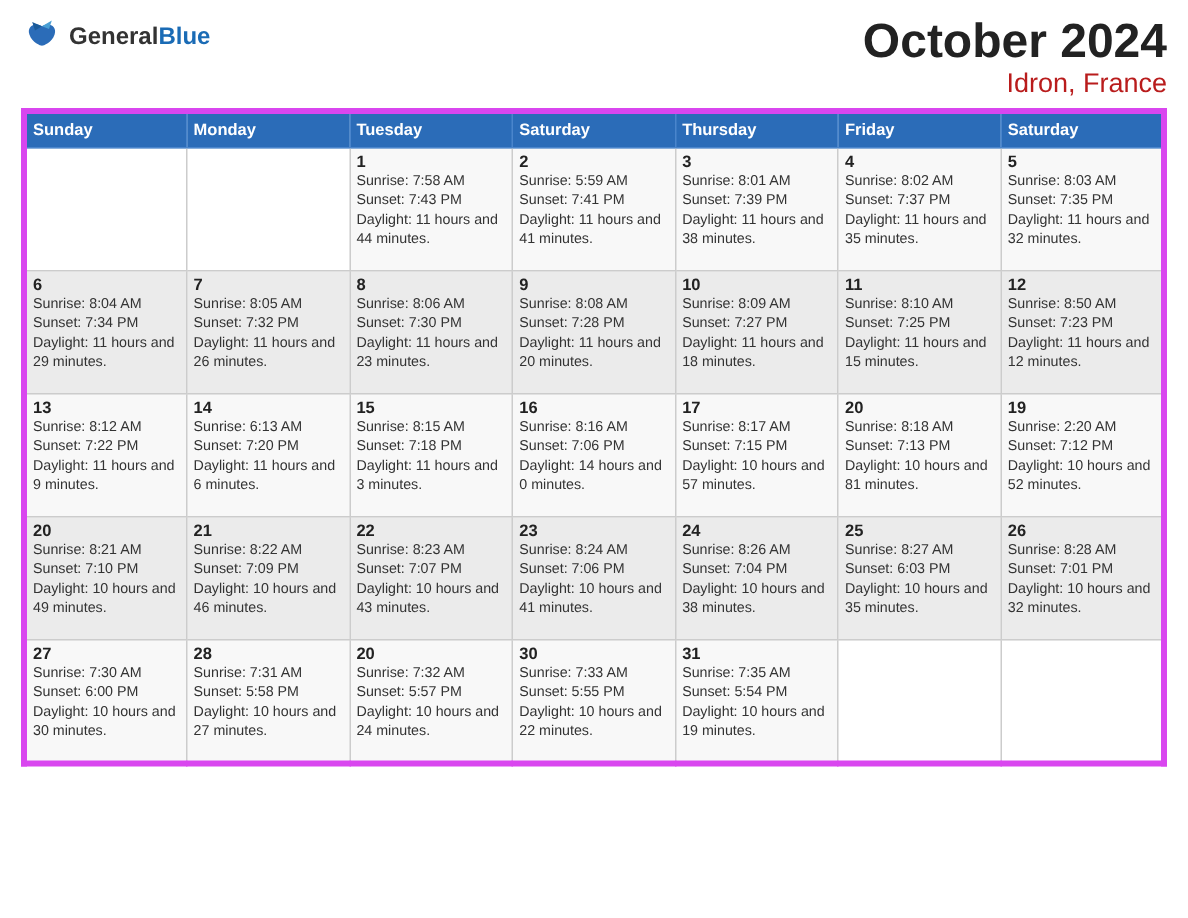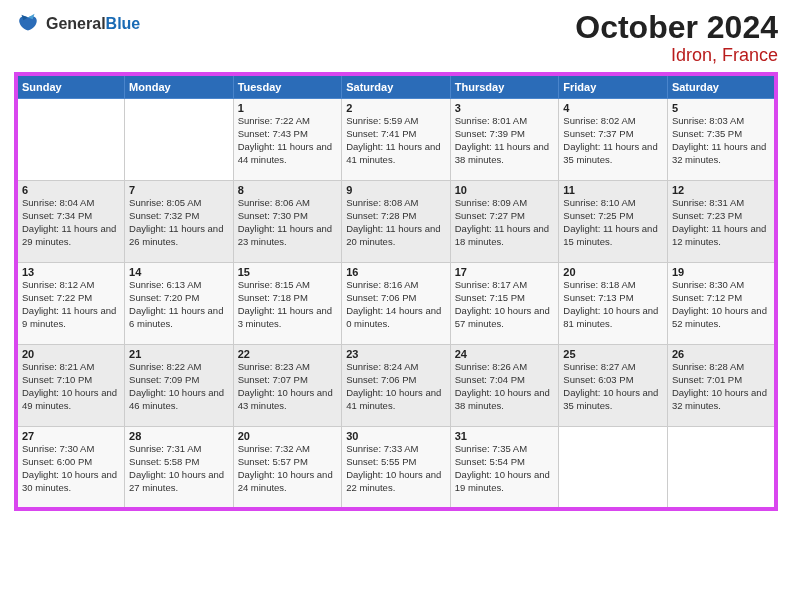--- a/index.html
+++ b/index.html
@@ -126,21 +126,21 @@
           <th>Friday</th>
           <th>Saturday</th>
         </tr>
     </thead>
     <tbody id="calendar-body">
     <tr>
           <td class="empty-cell"></td>
           <td class="empty-cell"></td>
           <td>
             <span class="day-num">1</span>
-            <div class="day-info">Sunrise: 7:22 AM</div>
+            <div class="day-info">Sunrise: 7:58 AM</div>
             <div class="day-info">Sunset: 7:43 PM</div>
             <div class="day-info">Daylight: 11 hours and 44 minutes.</div>
           </td>
           <td>
             <span class="day-num">2</span>
             <div class="day-info">Sunrise: 5:59 AM</div>
             <div class="day-info">Sunset: 7:41 PM</div>
             <div class="day-info">Daylight: 11 hours and 41 minutes.</div>
           </td>
           <td>
@@ -194,21 +194,21 @@
             <div class="day-info">Daylight: 11 hours and 18 minutes.</div>
           </td>
           <td>
             <span class="day-num">11</span>
             <div class="day-info">Sunrise: 8:10 AM</div>
             <div class="day-info">Sunset: 7:25 PM</div>
             <div class="day-info">Daylight: 11 hours and 15 minutes.</div>
           </td>
           <td>
             <span class="day-num">12</span>
-            <div class="day-info">Sunrise: 8:31 AM</div>
+            <div class="day-info">Sunrise: 8:50 AM</div>
             <div class="day-info">Sunset: 7:23 PM</div>
             <div class="day-info">Daylight: 11 hours and 12 minutes.</div>
           </td>
         </tr>
         <tr>
           <td>
             <span class="day-num">13</span>
             <div class="day-info">Sunrise: 8:12 AM</div>
             <div class="day-info">Sunset: 7:22 PM</div>
             <div class="day-info">Daylight: 11 hours and 9 minutes.</div>
@@ -238,21 +238,21 @@
             <div class="day-info">Daylight: 10 hours and 57 minutes.</div>
           </td>
           <td>
             <span class="day-num">20</span>
             <div class="day-info">Sunrise: 8:18 AM</div>
             <div class="day-info">Sunset: 7:13 PM</div>
             <div class="day-info">Daylight: 10 hours and 81 minutes.</div>
           </td>
           <td>
             <span class="day-num">19</span>
-            <div class="day-info">Sunrise: 8:30 AM</div>
+            <div class="day-info">Sunrise: 2:20 AM</div>
             <div class="day-info">Sunset: 7:12 PM</div>
             <div class="day-info">Daylight: 10 hours and 52 minutes.</div>
           </td>
         </tr>
         <tr>
           <td>
             <span class="day-num">20</span>
             <div class="day-info">Sunrise: 8:21 AM</div>
             <div class="day-info">Sunset: 7:10 PM</div>
             <div class="day-info">Daylight: 10 hours and 49 minutes.</div>

